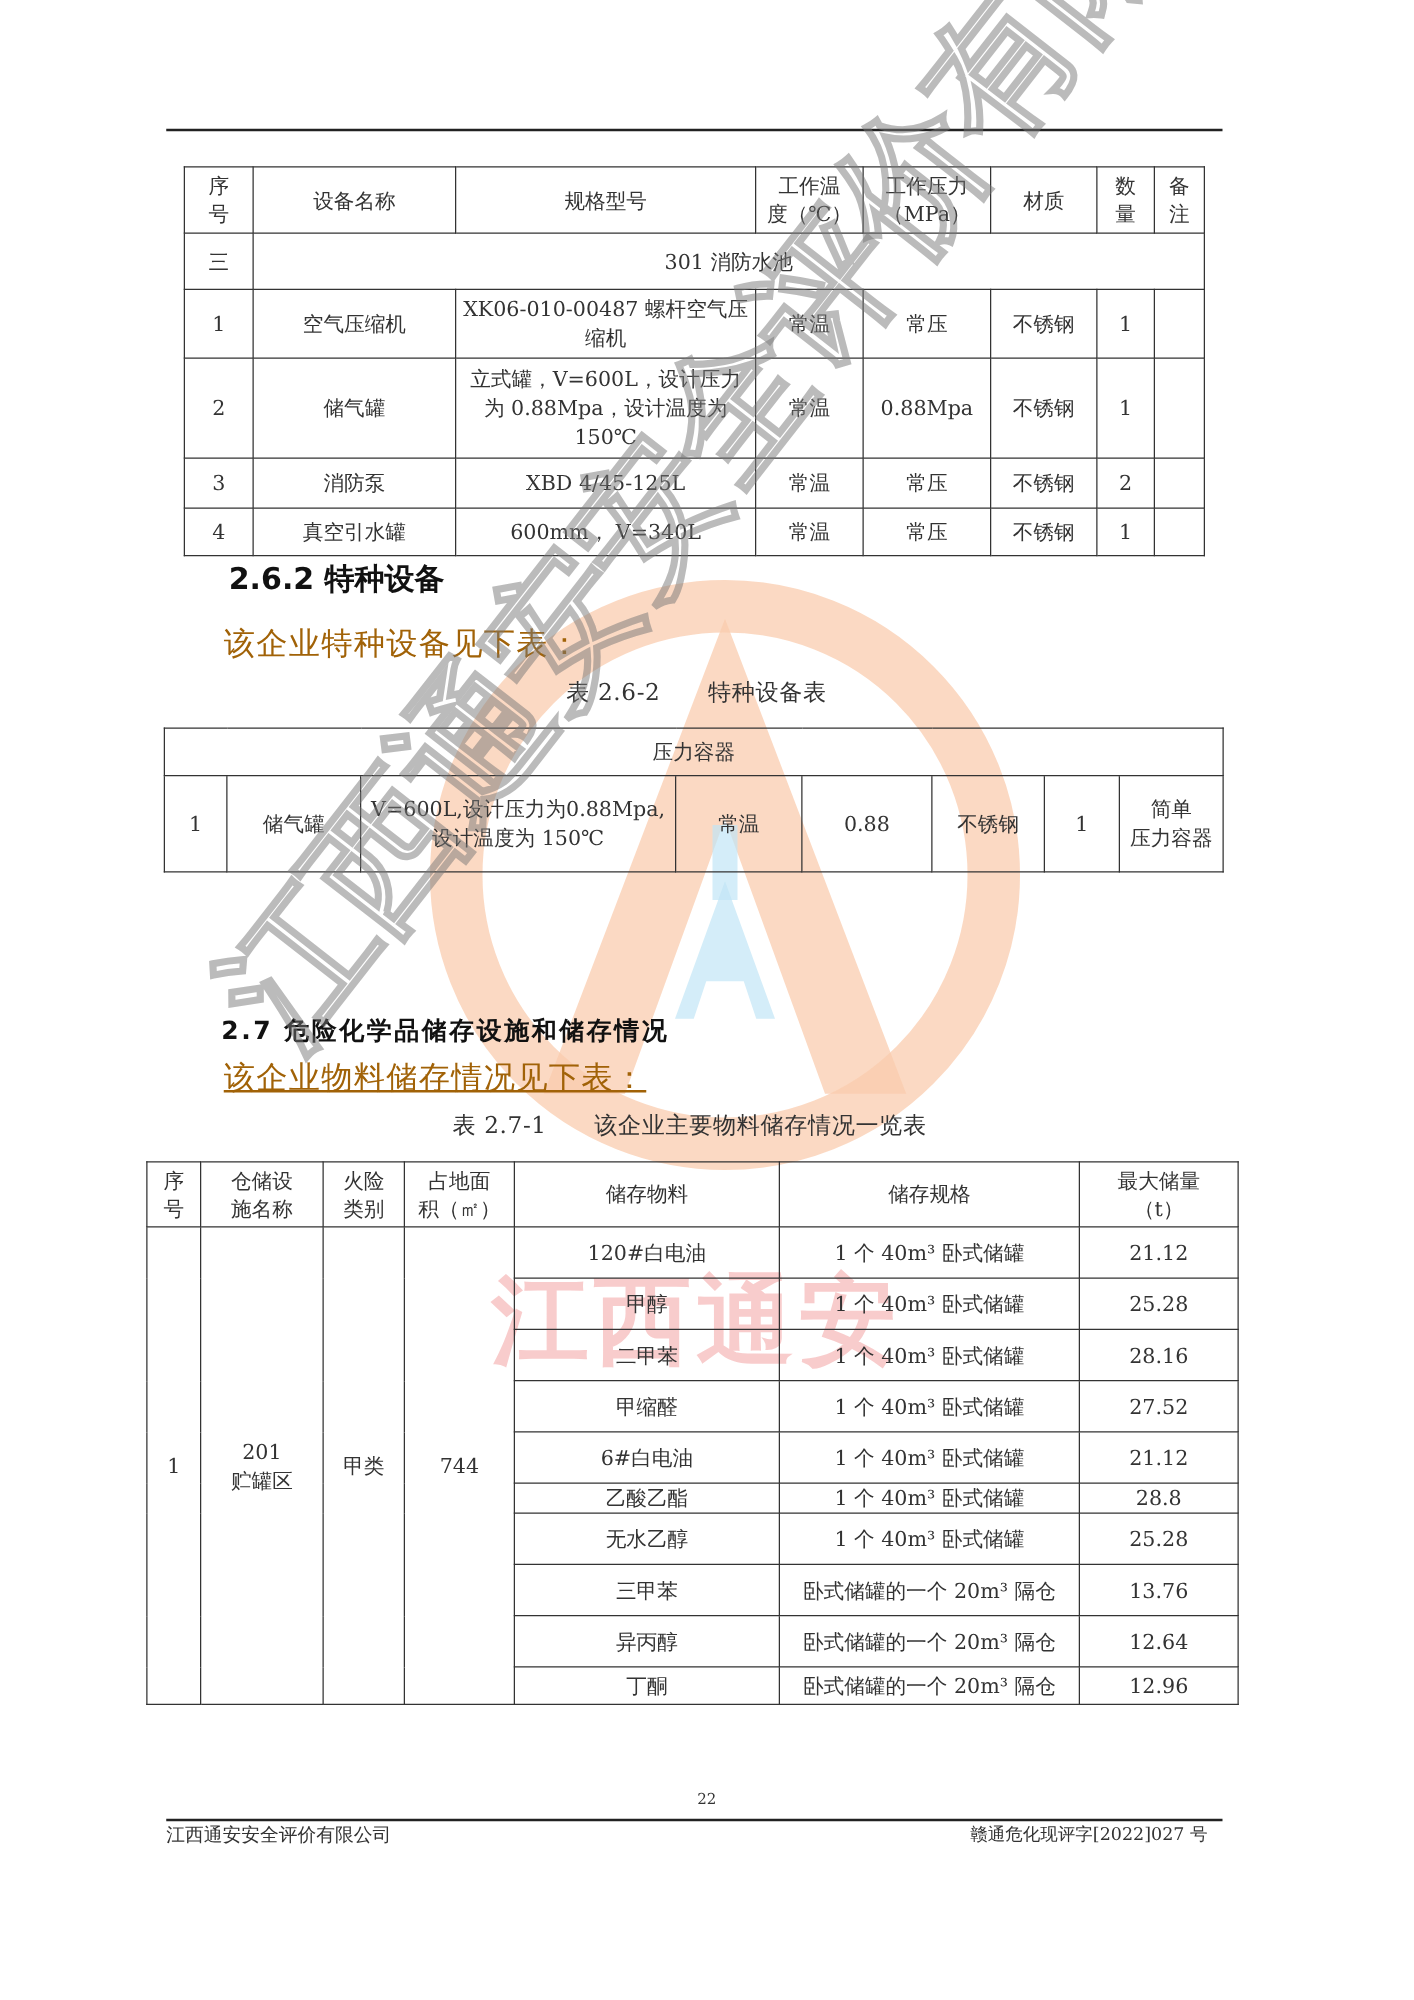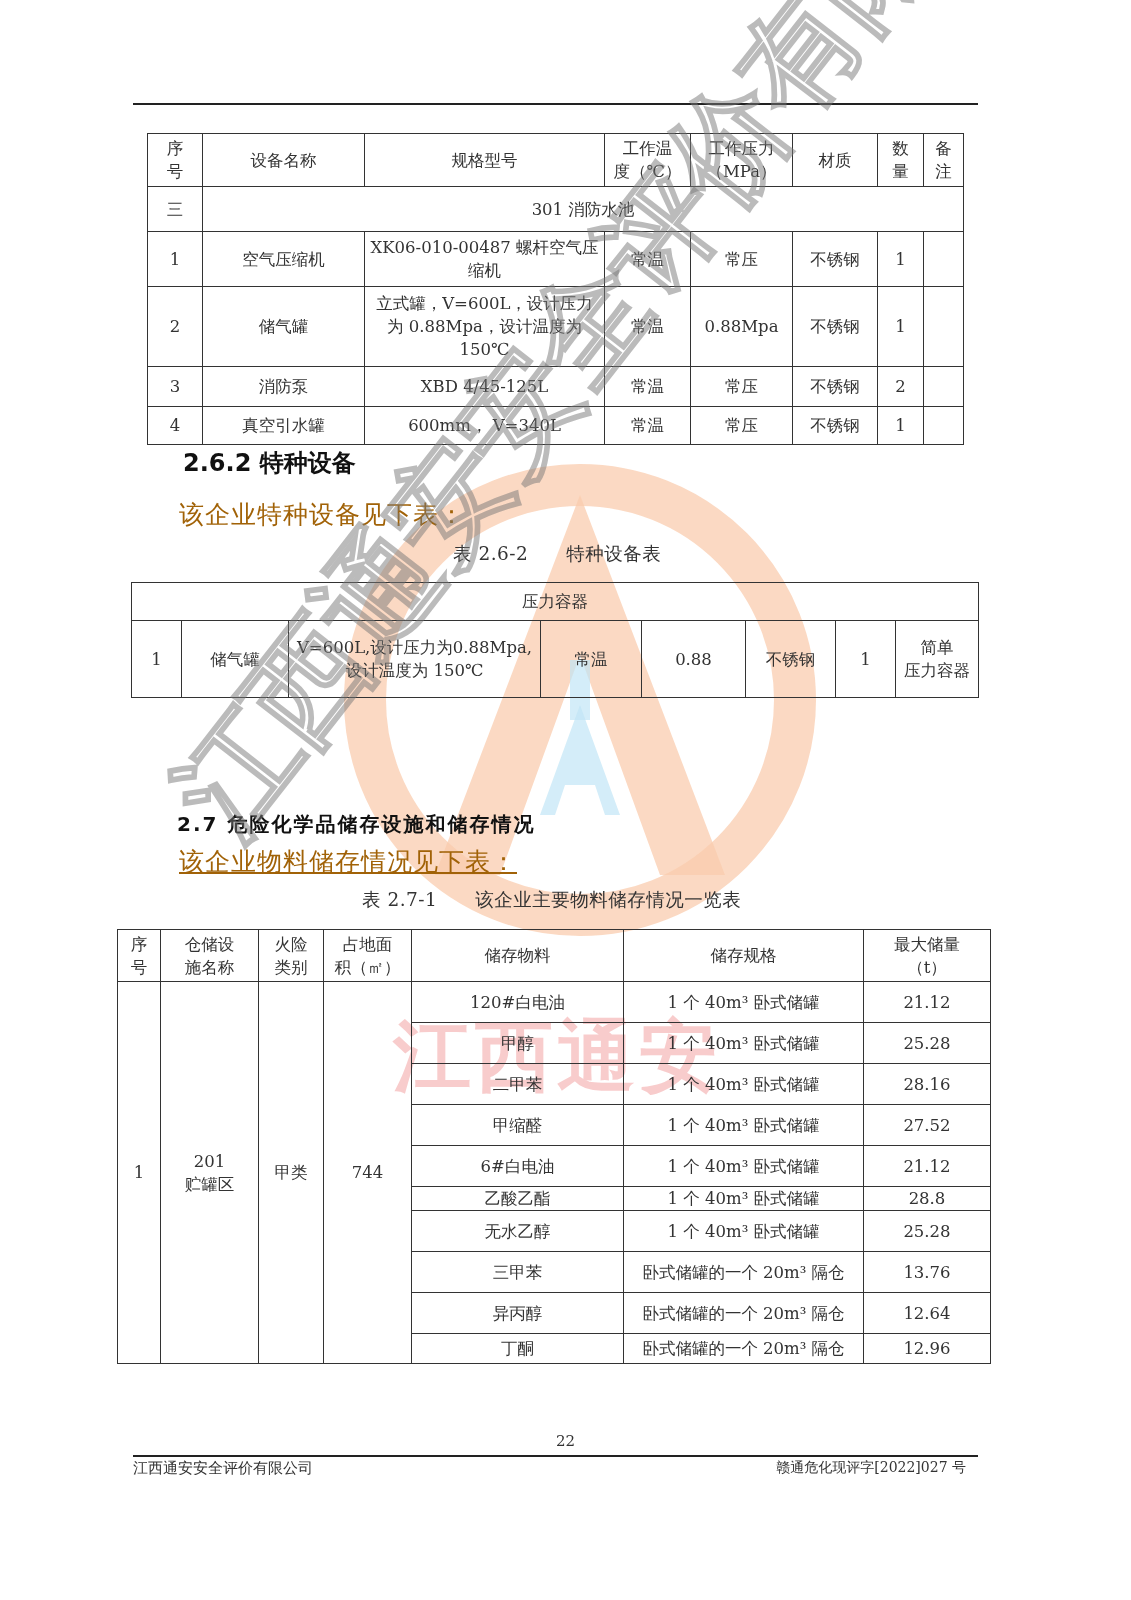--- a/index.html
+++ b/index.html
@@ -34,21 +34,21 @@
   p.body {
     position: absolute; margin: 0; font-size: 25px; color: #a16207; letter-spacing: 1px;
   }
   .caption {
     position: absolute; margin: 0; font-size: 18.5px; color: #333; letter-spacing: 0.5px;
   }
 
   #t2 { left: 131px; top: 582px; width: 847px; }
   #t3 { left: 117px; top: 929px; width: 873px; }
 
-  .page-num { position: absolute; left: 0; width: 1131px; top: 1432px; text-align: center; font-size: 15px; color: #333; }
+  .page-num { position: absolute; left: 0; width: 1131px; top: 1432px; text-align: center; font-size: 12px; color: #333; }
   .footer-rule { position: absolute; left: 133px; top: 1455px; width: 845px; height: 2px; background: #222; }
   .footer-left { position: absolute; left: 133px; top: 1459px; font-size: 15px; color: #333; }
   .footer-right { position: absolute; right: 165px; top: 1459px; font-size: 14px; color: #333; }
 
   
   .wm { position: absolute; pointer-events: none; }
   .wm-logo { left: 335px; top: 455px; width: 490px; height: 490px; opacity: 0.55; }
   .wm-text-gray {
     left: 140px; top: 770px; font-family: "DejaVu Sans", sans-serif; font-size: 118px;
     color: rgba(140,140,140,0.45); transform: rotate(-52deg); transform-origin: left top;

